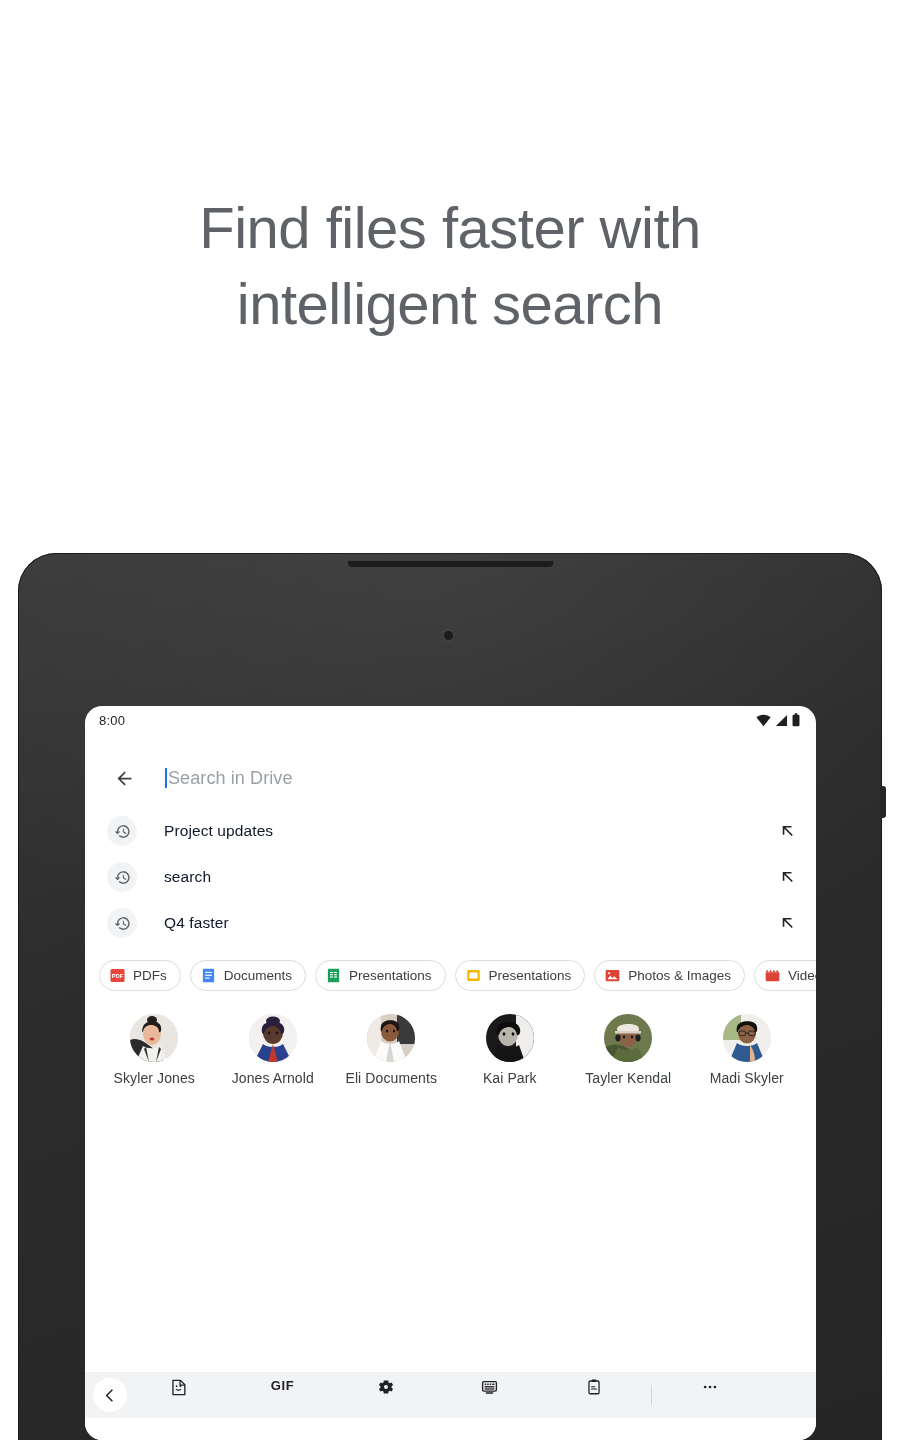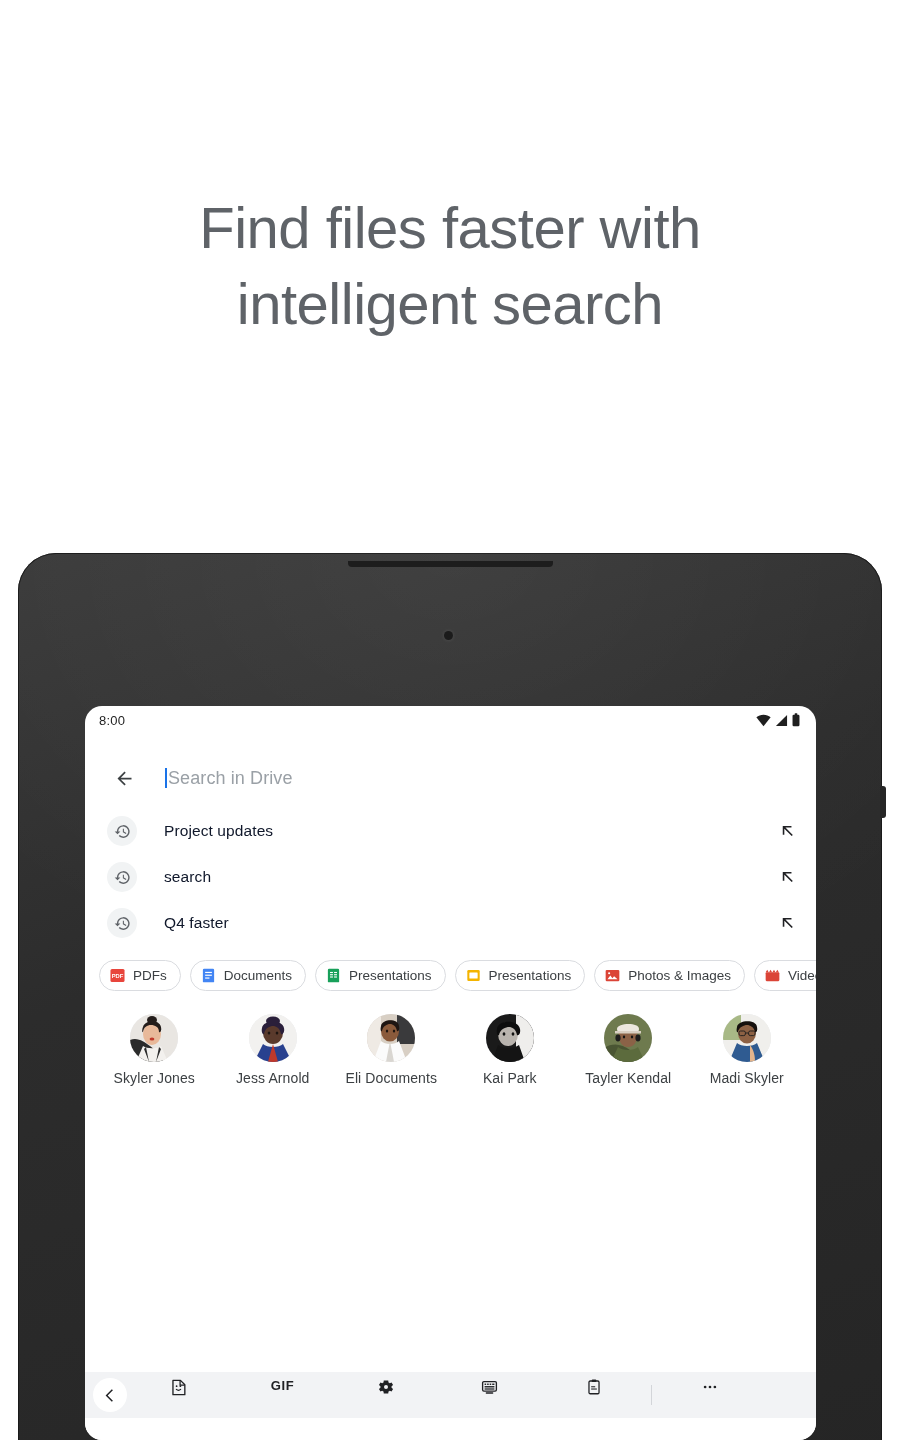--- a/index.html
+++ b/index.html
@@ -454,21 +454,21 @@
             <rect width="48" height="48" fill="#f2f1ef"></rect>
             <ellipse cx="24" cy="19" rx="10" ry="11" fill="#5a3a2c"></ellipse>
             <path d="M13 14c1-8 20-9 22 0 1 5-2 7-3 6-1-6-5-8-8-8s-8 2-9 8c-1 1-3-2-2-6z" fill="#2a1f3a"></path>
             <ellipse cx="24" cy="7" rx="7" ry="4.5" fill="#2a1f3a"></ellipse>
             <path d="M14 30c4 4 16 4 20 0l9 18H5z" fill="#29418f"></path>
             <path d="M24 30l5 18h-10z" fill="#c0392b"></path>
             <ellipse cx="20" cy="19" rx="1.3" ry="1.6" fill="#1d1410"></ellipse>
             <ellipse cx="28" cy="19" rx="1.3" ry="1.6" fill="#1d1410"></ellipse>
           </svg>
         </span>
-        <span class="person-name">Jess Arnold</span>
+        <span class="person-name">Jones Arnold</span>
       </div>
 
       <div class="person">
         <span class="avatar">
           <svg viewBox="0 0 48 48">
             <rect width="48" height="48" fill="#d8cfc4"></rect>
             <rect x="30" y="0" width="18" height="30" fill="#3a3a3c"></rect>
             <rect x="0" y="0" width="14" height="48" fill="#efeae4"></rect>
             <ellipse cx="23" cy="17" rx="9" ry="10.5" fill="#8a5a3b"></ellipse>
             <path d="M14 12c1-7 17-8 18 0 1 4-1 6-2 5-1-5-4-7-7-7s-7 2-8 7c-1 1-2-1-1-5z" fill="#1e1512"></path>

